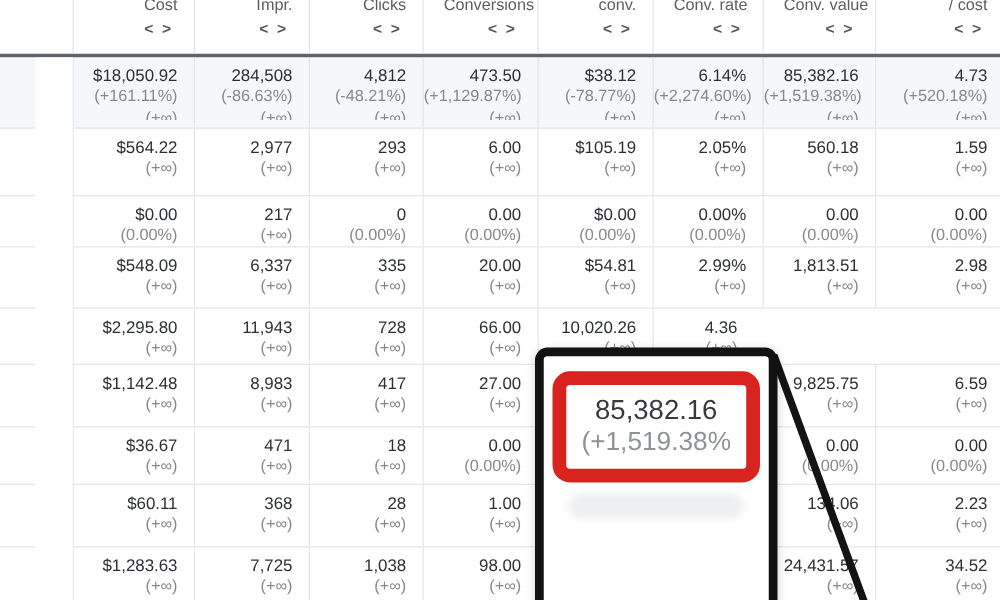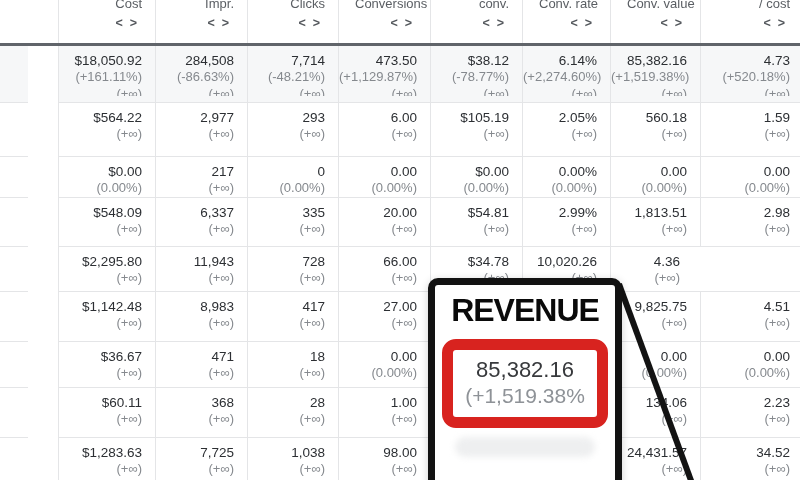--- a/index.html
+++ b/index.html
@@ -131,21 +131,21 @@
           <div class="val">$18,050.92</div>
           <div class="delta">(+161.11%)</div>
           <div class="frag">(+∞)</div>
         </div>
         <div class="cell">
           <div class="val">284,508</div>
           <div class="delta">(-86.63%)</div>
           <div class="frag">(+∞)</div>
         </div>
         <div class="cell">
-          <div class="val">7,714</div>
+          <div class="val">4,812</div>
           <div class="delta">(-48.21%)</div>
           <div class="frag">(+∞)</div>
         </div>
         <div class="cell">
           <div class="val">473.50</div>
           <div class="delta">(+1,129.87%)</div>
           <div class="frag">(+∞)</div>
         </div>
         <div class="cell">
           <div class="val">$38.12</div>
@@ -286,24 +286,20 @@
           </div>
           <div class="cell">
             <div class="val">728</div>
             <div class="delta">(+∞)</div>
           </div>
           <div class="cell">
             <div class="val">66.00</div>
             <div class="delta">(+∞)</div>
           </div>
           <div class="cell">
-            <div class="val">$34.78</div>
-            <div class="delta">(+∞)</div>
-          </div>
-          <div class="cell">
             <div class="val">10,020.26</div>
             <div class="delta">(+∞)</div>
           </div>
           <div class="cell">
             <div class="val">4.36</div>
             <div class="delta">(+∞)</div>
           </div>
         </div>
         <div class="row grid-cols">
           <div class="cell gutter"></div>
@@ -323,21 +319,21 @@
             <div class="val">27.00</div>
             <div class="delta">(+∞)</div>
           </div>
           <div class="cell"></div>
           <div class="cell"></div>
           <div class="cell">
             <div class="val">9,825.75</div>
             <div class="delta">(+∞)</div>
           </div>
           <div class="cell">
-            <div class="val">4.51</div>
+            <div class="val">6.59</div>
             <div class="delta">(+∞)</div>
           </div>
         </div>
         <div class="row grid-cols">
           <div class="cell gutter"></div>
           <div class="cell">
             <div class="val">$36.67</div>
             <div class="delta">(+∞)</div>
           </div>
           <div class="cell">
@@ -424,21 +420,20 @@
       </div>
   </div>
 
   <div class="whiteband"></div>
 
   <svg class="leader" width="800" height="480">
     <line x1="619" y1="284" x2="693" y2="486" stroke="#131313" stroke-width="6"></line>
   </svg>
 
   <div class="callout">
-    <div class="callout-title">REVENUE</div>
     <div class="redbox">
       <div class="red-value">85,382.16</div>
       <div class="red-delta">(+1,519.38%</div>
     </div>
     <div class="blurpill"></div>
   </div>
 
 </div>
 
 </body></html>

